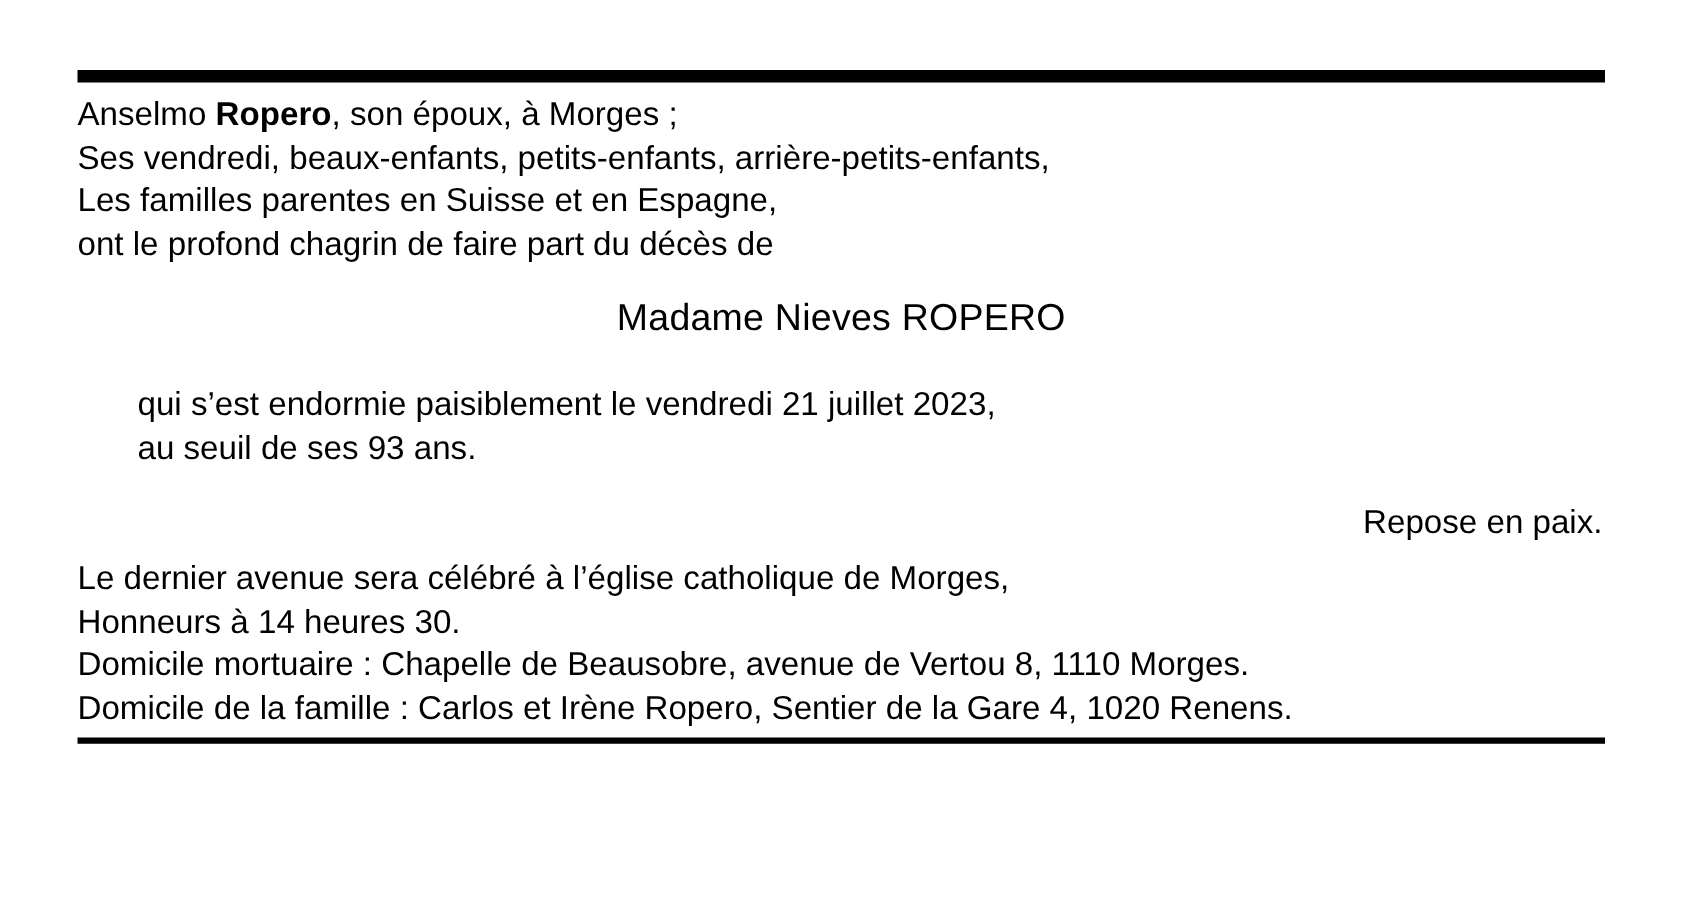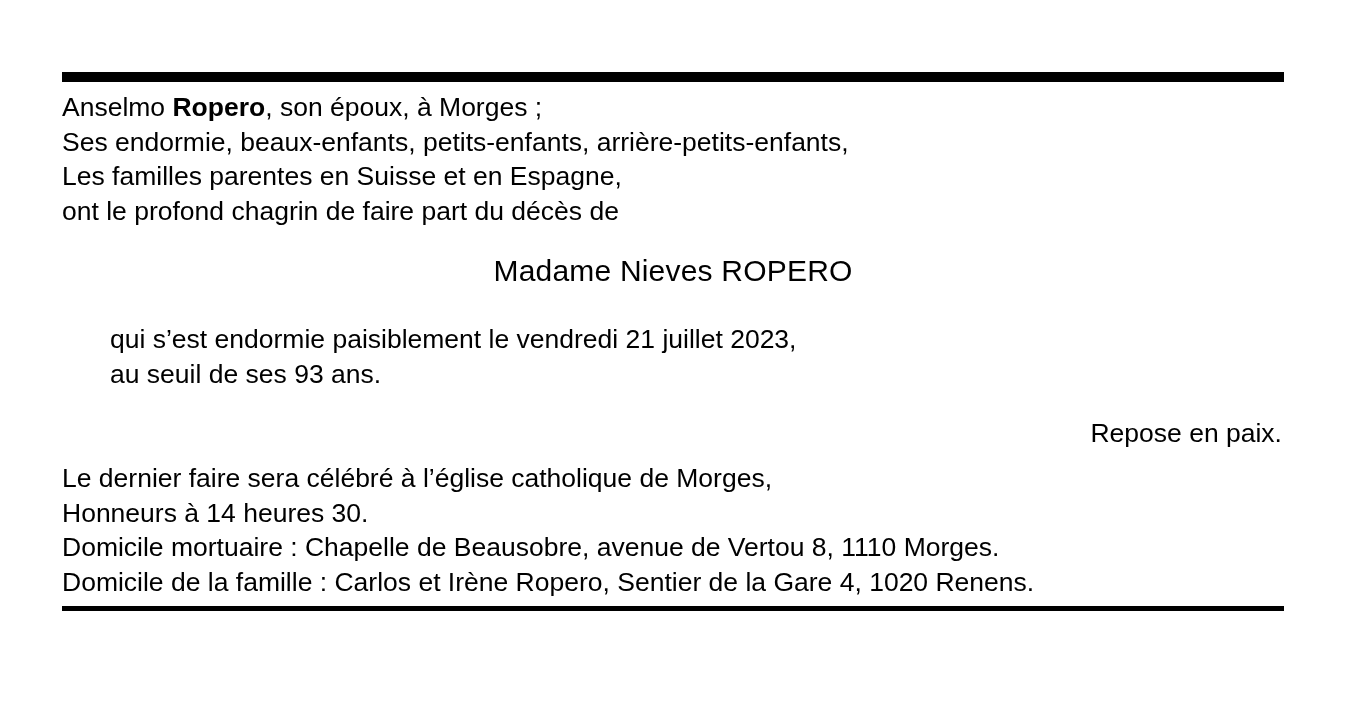--- a/index.html
+++ b/index.html
@@ -10,21 +10,21 @@
   body {
     width: 1362px;
     height: 722px;
     font-family: "Liberation Sans", sans-serif;
     color: #000000;
     overflow: hidden;
   }
   .notice {
     position: absolute;
     left: 62px;
-    top: 72px;
+    top: 56px;
     width: 1222px;
   }
   .rule-top {
     height: 10px;
     background: #000000;
     width: 100%;
   }
   .rule-bottom {
     height: 5px;
     background: #000000;
@@ -67,36 +67,36 @@
 </style>
 </head>
 <body>
 
 <div class="notice">
 
   <div class="rule-top"></div>
 
   <div class="body-text">
     <div class="line"><span>Anselmo </span><b>Ropero</b><span>, son époux, à Morges ;</span></div>
-    <div class="line">Ses endormie, beaux-enfants, petits-enfants, arrière-petits-enfants,</div>
+    <div class="line">Ses vendredi, beaux-enfants, petits-enfants, arrière-petits-enfants,</div>
     <div class="line">Les familles parentes en Suisse et en Espagne,</div>
     <div class="line">ont le profond chagrin de faire part du décès de</div>
   </div>
 
   <div class="deceased-name">Madame Nieves ROPERO</div>
 
   <div class="body-text block-after-name">
     <div class="line">qui s’est endormie paisiblement le vendredi 21 juillet 2023,</div>
     <div class="line">au seuil de ses 93 ans.</div>
   </div>
 
   <div class="rip">Repose en paix.</div>
 
   <div class="body-text block-details">
-    <div class="line">Le dernier faire sera célébré à l’église catholique de Morges,</div>
+    <div class="line">Le dernier avenue sera célébré à l’église catholique de Morges,</div>
     <div class="line">Honneurs à 14 heures 30.</div>
     <div class="line">Domicile mortuaire : Chapelle de Beausobre, avenue de Vertou 8, 1110 Morges.</div>
     <div class="line">Domicile de la famille : Carlos et Irène Ropero, Sentier de la Gare 4, 1020 Renens.</div>
   </div>
 
   <div class="rule-bottom"></div>
 
 </div>
 
 </body></html>

